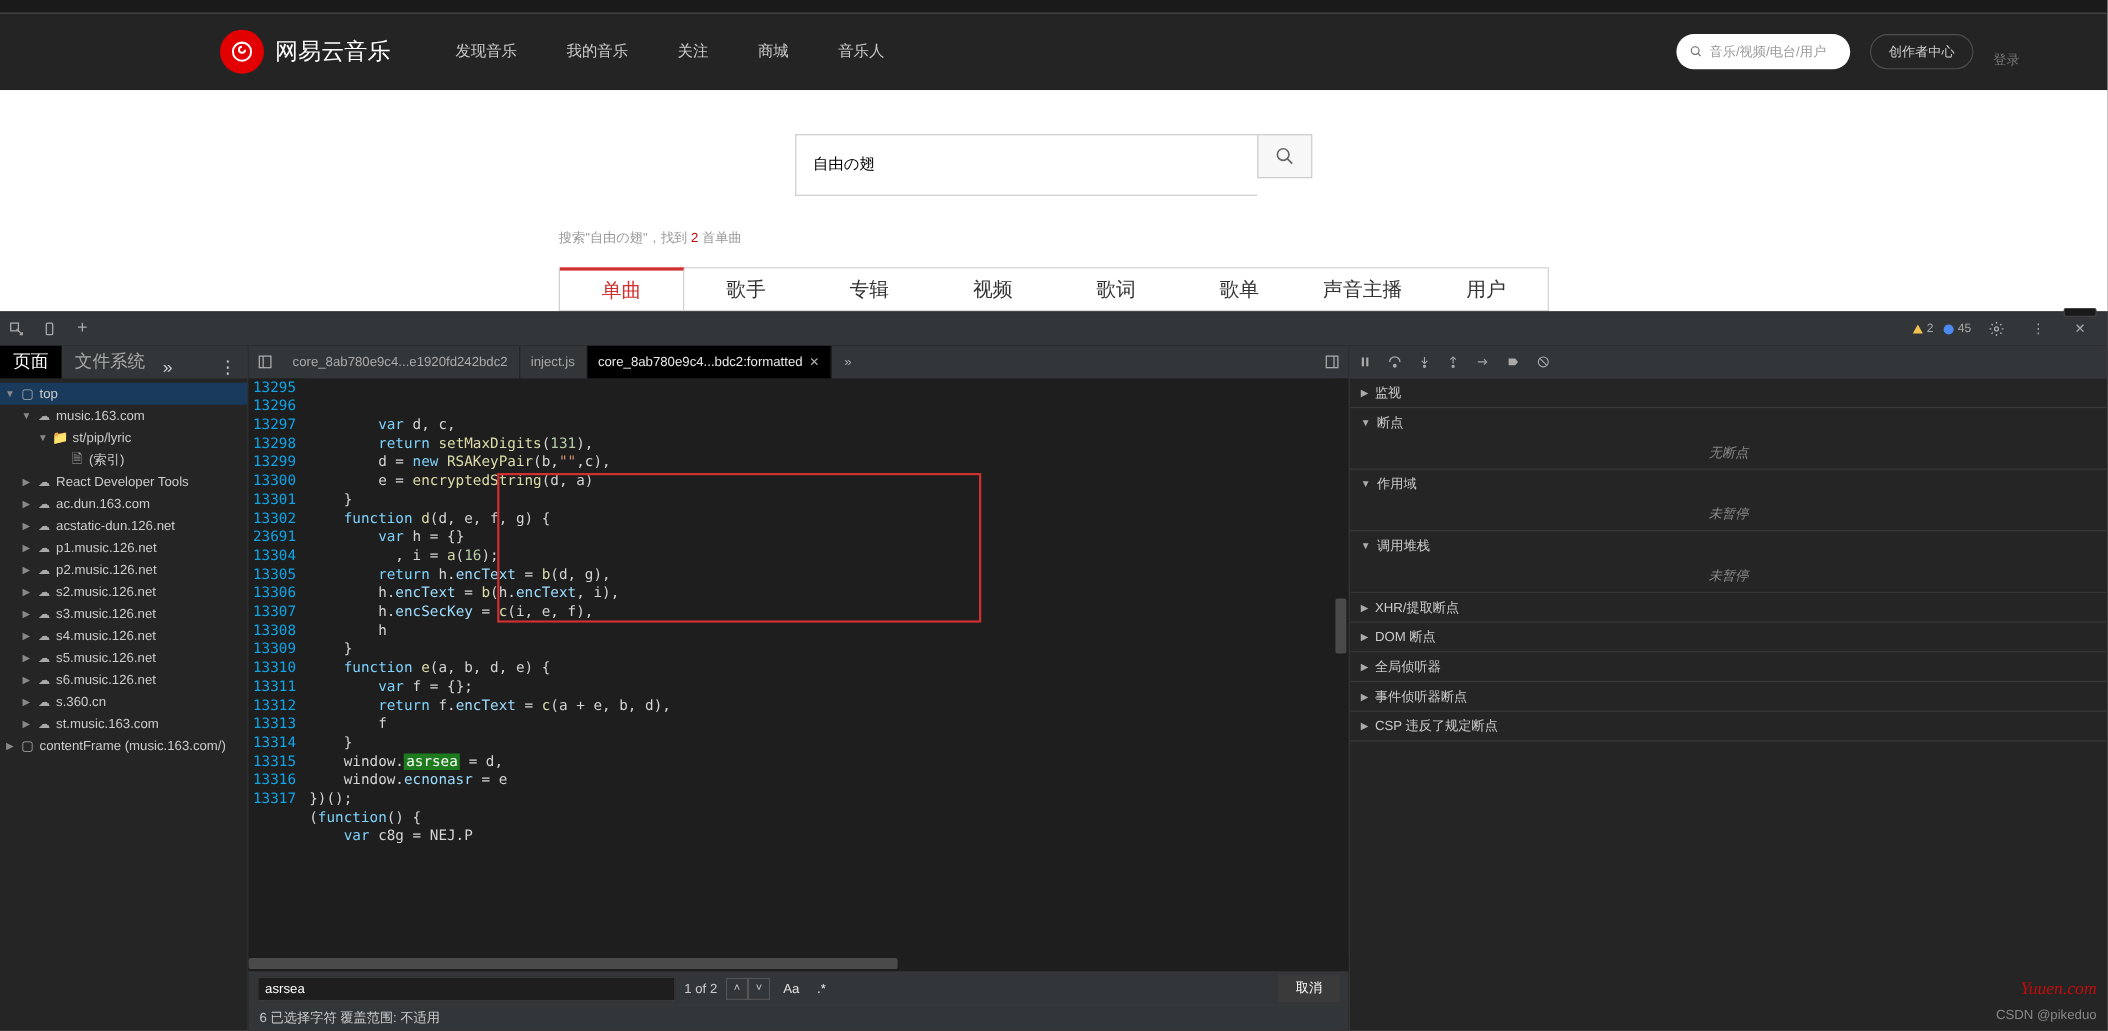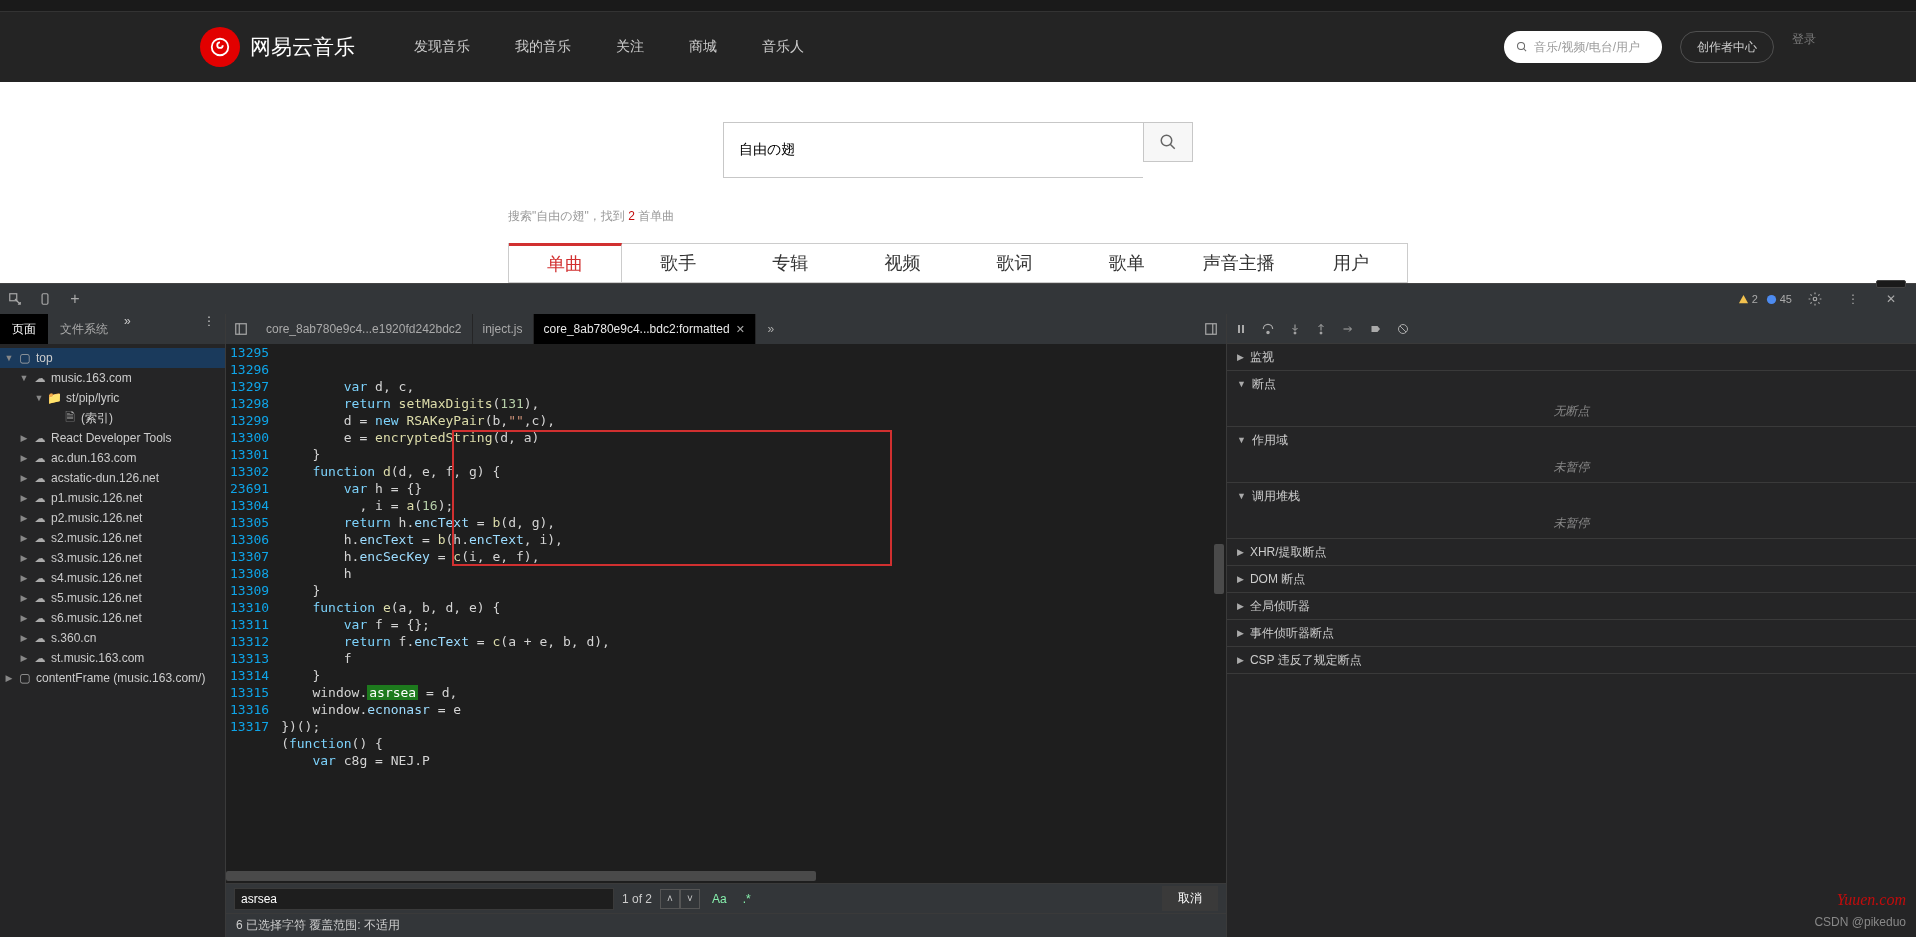--- a/index.html
+++ b/index.html
@@ -6,21 +6,21 @@
 body{font-family:"Microsoft YaHei","PingFang SC",Arial,sans-serif;font-size:12px;background:#fff;overflow:hidden;width:1916px;height:937px}
 .top-bar{height:12px;background:#1a1a1a;border-bottom:1px solid #333}
 .header{height:70px;background:#242424;display:flex;align-items:center;padding:0 0 0 200px}
 .logo{display:flex;align-items:center;gap:10px;margin-right:40px;cursor:pointer}
 .logo-icon{width:40px;height:40px;background:#e20000;border-radius:50%;display:flex;align-items:center;justify-content:center}
 .logo-icon svg{width:22px;height:22px}
 .logo-text{color:#fff;font-size:21px;font-weight:400}
 .nav{display:flex;gap:7px}
 .nav-item{color:#ccc;font-size:14px;padding:0 19px;height:70px;display:flex;align-items:center;cursor:pointer;position:relative}
 .nav-item.with-badge .badge{position:absolute;top:21px;right:-8px;background:#e20000;color:#fff;font-size:9px;padding:1px 6px;border-radius:8px;font-weight:bold}
-.header-right{margin-left:auto;display:flex;align-items:flex-start;gap:18px;padding-right:100px}
+.header-right{margin-left:auto;display:flex;align-items:flex-end;gap:18px;padding-right:80px}
 .search-box{background:#fff;border-radius:32px;height:32px;width:158px;display:flex;align-items:center;padding:0 12px;gap:6px}
 .search-box input{border:none;outline:none;font-size:12px;width:100%;color:#333}
 .search-box input::placeholder{color:#9b9b9b}
 .creator-btn{border:1px solid #4f4f4f;color:#ccc;height:32px;padding:0 16px;border-radius:20px;font-size:12px;display:flex;align-items:center;cursor:pointer}
 .login-link{color:#787878;font-size:12px;cursor:pointer}
 .content{background:#fff;padding:0;display:flex;justify-content:center}
 .content-inner{width:900px;padding:40px 0 0}
 .big-search{display:flex;justify-content:center;margin-bottom:30px}
 .big-search-input{width:420px;height:56px;border:1px solid #c7c7c7;border-right:none;padding:16px 15px;font-size:14px;outline:none}
 .big-search-btn{width:50px;height:40px;border:1px solid #c7c7c7;background:#f7f7f7;display:flex;align-items:center;justify-content:center;cursor:pointer}
@@ -35,21 +35,21 @@
 .dt-tab-icon{width:30px;height:30px;display:flex;align-items:center;justify-content:center;cursor:pointer;color:#aaa}
 .dt-tab{padding:0 10px;height:30px;display:flex;align-items:center;cursor:pointer}
 .dt-tab.active{background:#000;color:#fff}
 .dt-tab.sub{font-size:12px}
 .dt-tabs-right{margin-left:auto;display:flex;align-items:center;gap:8px;padding-right:10px}
 .warn-badge{display:flex;align-items:center;gap:3px;font-size:11px}
 .warn-badge.y svg{fill:#f2c14e}
 .warn-badge.b svg{fill:#4d8bf0}
 .dt-body{flex:1;display:flex;overflow:hidden}
 .dt-left{width:226px;background:#252526;display:flex;flex-direction:column;border-right:1px solid #3a3a3a}
-.dt-left-tabs{height:30px;display:flex;align-items:flex-start;background:#333639;font-size:12px}
+.dt-left-tabs{height:30px;display:flex;align-items:flex-end;background:#333639;font-size:16px}
 .dt-left-tab{padding:0 12px;height:30px;display:flex;align-items:center;color:#aaa;cursor:pointer}
 .dt-left-tab.active{background:#000;color:#fff}
 .dt-left-more{margin-left:4px;color:#ccc;cursor:pointer}
 .dt-left-dots{margin-left:auto;padding:0 10px;color:#ccc;cursor:pointer}
 .tree{flex:1;overflow:auto;color:#ccc;font-size:12px;padding:4px 0}
 .tree-item{display:flex;align-items:center;height:20px;padding-left:4px;gap:4px;cursor:pointer;white-space:nowrap}
 .tree-item.sel{background:#1a3a5c}
 .tree-item .arr{width:10px;text-align:center;font-size:9px;color:#888}
 .tree-item .arr.down::before{content:"▼"}
 .tree-item .arr.right::before{content:"▶"}
@@ -72,21 +72,21 @@
 .prop{color:#9cdcfe}
 .num{color:#b5cea8}
 .fn{color:#dcdcaa}
 .hl-green{background:#1d7a1d;color:#fff;padding:0 2px}
 .red-box{position:absolute;border:2px solid #d13030;pointer-events:none;left:226px;top:86px;width:440px;height:136px;z-index:5}
 .search-bar{height:30px;background:#333639;display:flex;align-items:center;padding:0 8px;gap:8px;border-top:1px solid #3a3a3a;font-size:12px;color:#ccc}
 .search-bar input{background:#1e1e1e;border:1px solid #3a3a3a;color:#fff;height:22px;padding:0 6px;flex:0 0 380px;outline:none;font-size:12px}
 .search-count{color:#ccc}
 .search-nav{display:flex;gap:0}
 .search-nav-btn{width:20px;height:20px;border:1px solid #555;display:flex;align-items:center;justify-content:center;cursor:pointer;color:#ccc;font-size:10px}
-.search-opt{color:#86efac;cursor:pointer;padding:0 4px}
+.search-opt{color:#e5e5e5;cursor:pointer;padding:0 4px}
 .search-cancel{margin-left:auto;background:#3a3a3a;padding:4px 16px;cursor:pointer;color:#fff}
 .status-bar{height:24px;background:#333639;color:#ccc;display:flex;align-items:center;padding:0 10px;gap:12px;font-size:12px;border-top:1px solid #3a3a3a}
 .dt-right{width:690px;background:#252526;display:flex;flex-direction:column;border-left:1px solid #3a3a3a}
 .dbg-toolbar{height:30px;background:#333639;display:flex;align-items:center;padding:0 8px;gap:14px;border-bottom:1px solid #3a3a3a}
 .dbg-icon{color:#aaa;cursor:pointer;display:flex;align-items:center;font-size:13px}
 .panel{border-bottom:1px solid #3a3a3a}
 .panel-h{height:26px;display:flex;align-items:center;padding:0 10px;gap:6px;color:#ccc;font-size:12px;cursor:pointer}
 .panel-h .arr{font-size:9px;color:#aaa}
 .panel-body{padding:6px 0;color:#888;font-style:italic;text-align:center;font-size:12px}
 .watermark-yuuen{position:absolute;right:10px;bottom:28px;color:#c20c0c;font-family:Georgia,serif;font-size:16px;font-style:italic}

